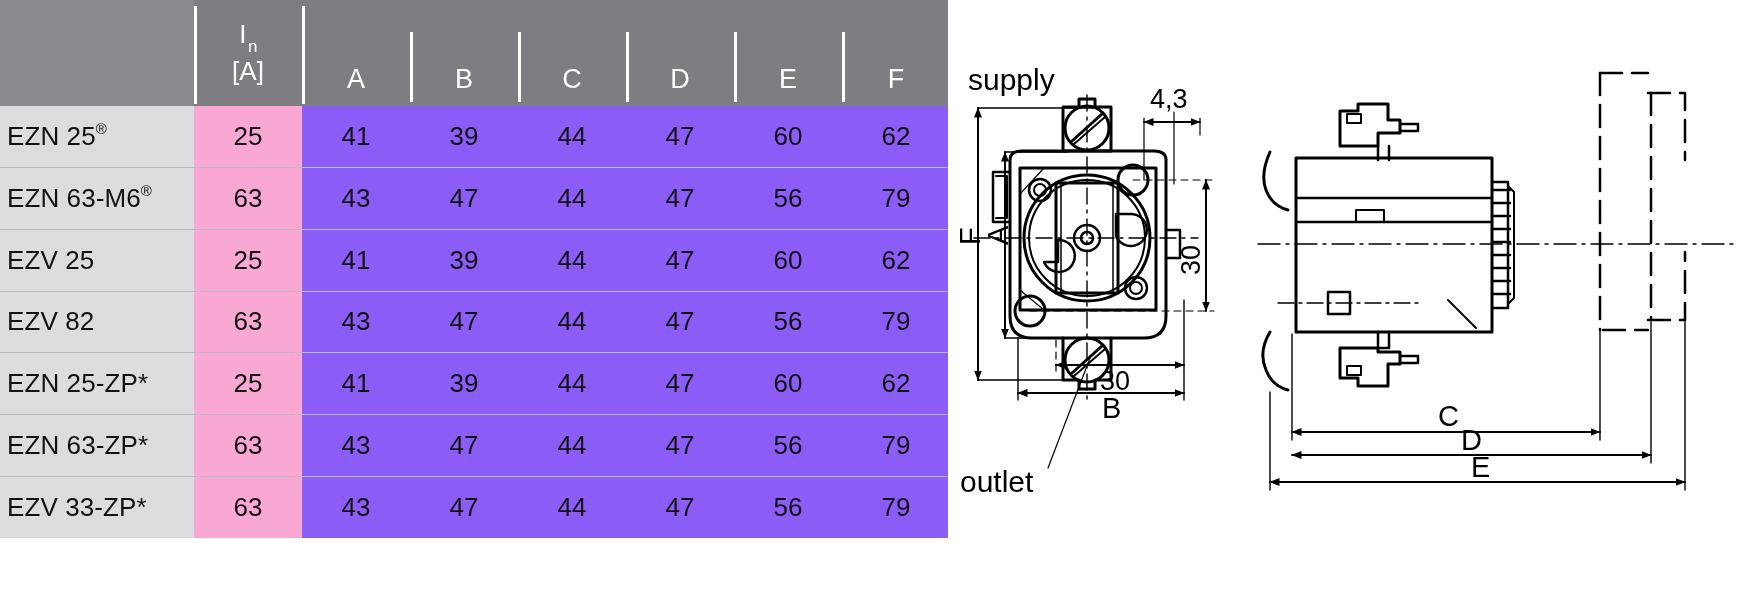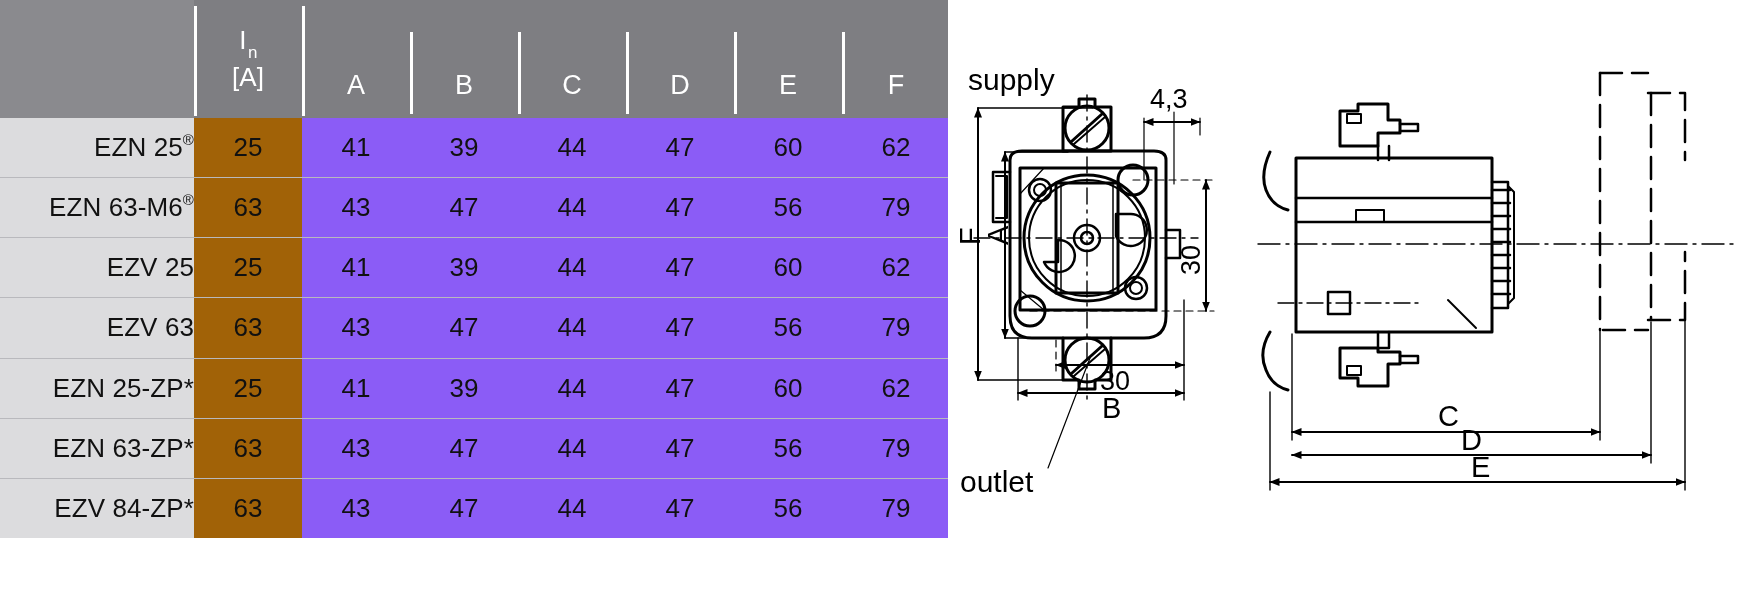--- a/index.html
+++ b/index.html
@@ -37,21 +37,21 @@
   #dimension-table col.c-name  { width: 194px; }
   #dimension-table col.c-in    { width: 108px; }
   #dimension-table col.c-dim   { width: 108px; }
 
   #dimension-table thead th {
     background: #7e7e82;
     color: #ffffff;
     font-weight: normal;
     font-size: 27px;
     height: 106px;
-    padding: 6px;
+    padding: 0;
     vertical-align: bottom;
     text-align: center;
     position: relative;
   }
   #dimension-table thead th.th-name {
     background: #8a8a8e;
   }
   #dimension-table thead th.th-in {
     background: #7e7e82;
     vertical-align: middle;
@@ -103,27 +103,27 @@
     height: 44.3px;
     padding: 0;
     font-size: 26px;
     color: #111111;
     text-align: center;
     vertical-align: middle;
     border-bottom: 1.5px solid #b9b9bd;
     position: relative;
   }
   #dimension-table tbody td.cell-name {
-    text-align: right;
-    padding-left: 18px;
+    text-align: left;
+    padding-left: 7px;
     background: #dcdcde;
     letter-spacing: .1px;
   }
   #dimension-table tbody td.cell-in {
-    background: #a16207;
+    background: #f9a8d4;
   }
   #dimension-table tbody td.cell-dim {
     background: #8b5cf6;
   }
   #dimension-table tbody tr:last-child td {
     border-bottom: none;
   }
   .reg {
     font-size: 15px;
     vertical-align: super;
@@ -229,21 +229,21 @@
           <td class="cell-name">EZV 25</td>
           <td class="cell-in">25</td>
           <td class="cell-dim">41</td>
           <td class="cell-dim">39</td>
           <td class="cell-dim">44</td>
           <td class="cell-dim">47</td>
           <td class="cell-dim">60</td>
           <td class="cell-dim">62</td>
         </tr>
         <tr>
-          <td class="cell-name">EZV 63</td>
+          <td class="cell-name">EZV 82</td>
           <td class="cell-in">63</td>
           <td class="cell-dim">43</td>
           <td class="cell-dim">47</td>
           <td class="cell-dim">44</td>
           <td class="cell-dim">47</td>
           <td class="cell-dim">56</td>
           <td class="cell-dim">79</td>
         </tr>
         <tr>
           <td class="cell-name">EZN 25-ZP*</td>
@@ -259,21 +259,21 @@
           <td class="cell-name">EZN 63-ZP*</td>
           <td class="cell-in">63</td>
           <td class="cell-dim">43</td>
           <td class="cell-dim">47</td>
           <td class="cell-dim">44</td>
           <td class="cell-dim">47</td>
           <td class="cell-dim">56</td>
           <td class="cell-dim">79</td>
         </tr>
         <tr>
-          <td class="cell-name">EZV 84-ZP*</td>
+          <td class="cell-name">EZV 33-ZP*</td>
           <td class="cell-in">63</td>
           <td class="cell-dim">43</td>
           <td class="cell-dim">47</td>
           <td class="cell-dim">44</td>
           <td class="cell-dim">47</td>
           <td class="cell-dim">56</td>
           <td class="cell-dim">79</td>
         </tr>
       </tbody>
   </table>

